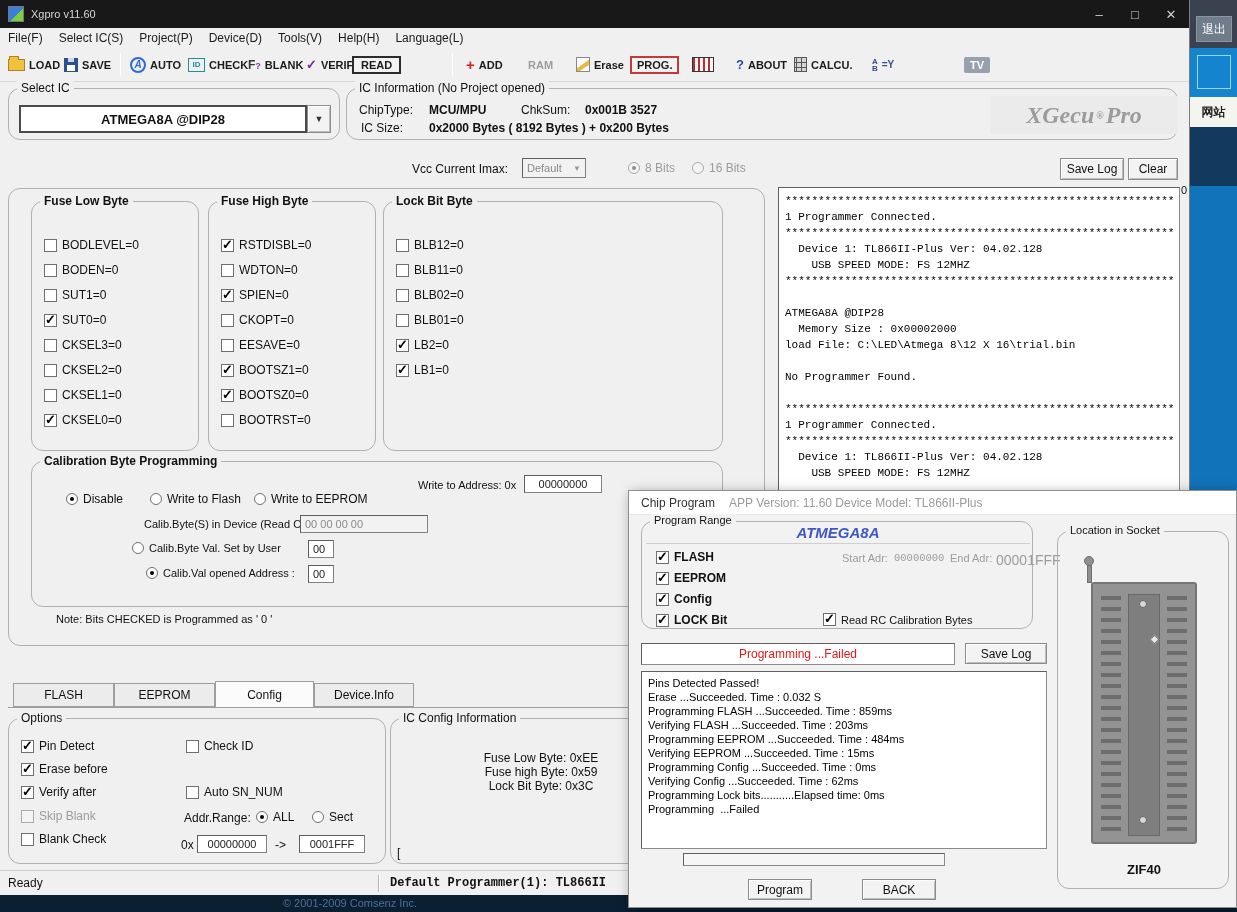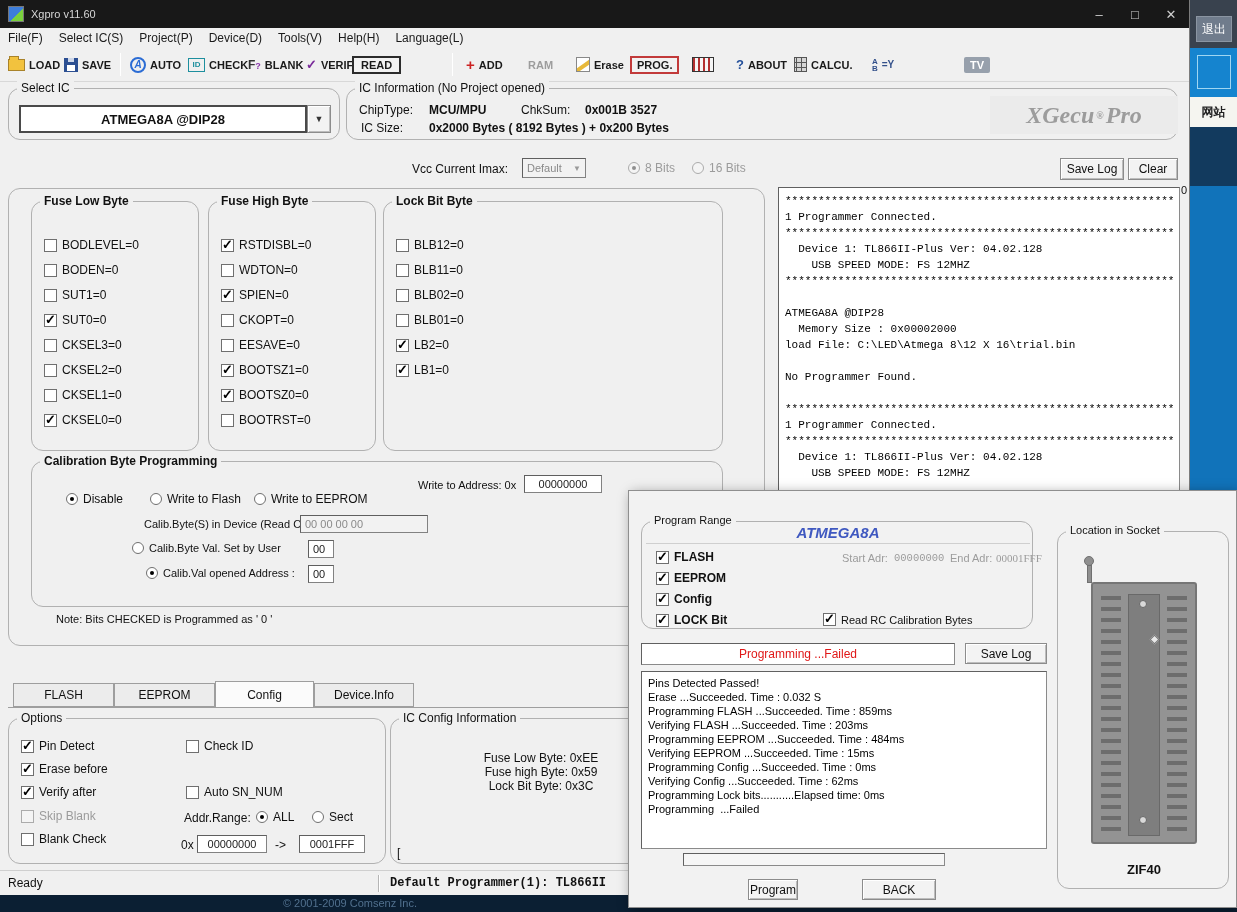--- a/index.html
+++ b/index.html
@@ -435,32 +435,36 @@
   <div class="abs" style="left:0;top:97px;width:47px;height:30px;background:#f5f5f0;color:#222;display:flex;align-items:center;justify-content:center;font-weight:bold;font-size:12px">网站</div>
   <div class="abs" style="left:0;top:127px;width:47px;height:59px;background:#123a5e"></div>
   <div class="abs" style="left:0;top:186px;width:47px;height:709px;background:#1173ba"></div>
 </div>
 
 <div id="footer">
   <span class="abs" style="left:250px;top:2px;width:200px;text-align:center;color:#51708e;font-size:11px">© 2001-2009 Comsenz Inc.</span>
 </div>
 
 <div id="dialog">
+  <div class="dtitle">
+    <span style="margin-left:12px;font-size:12px;color:#333">Chip Program</span>
+    <span style="margin-left:14px;font-size:12px;color:#9a9a9a">APP Version: 11.60 Device Model: TL866II-Plus</span>
+  </div>
 
   <div class="gbox gd" style="left:12px;top:30px;width:392px;height:108px">
     <span class="legend">Program Range</span>
     <div class="abs" style="left:4px;top:2px;width:384px;height:20px;text-align:center;border-bottom:1px solid #cfcfcf;font-weight:bold;font-style:italic;font-size:15px;color:#3f58c0">ATMEGA8A</div>
     <label class="cb" style="left:14px;top:28px;font-weight:bold">
         <span class="cbx on"></span>
         <span>FLASH</span>
       </label>
     <span class="lbl" style="left:200px;top:30px;font-size:11px;color:#9c9c9c">Start Adr:</span>
     <span class="lbl" style="left:252px;top:30px;font-size:10.5px;color:#9c9c9c;font-family:'Liberation Mono',monospace">00000000</span>
     <span class="lbl" style="left:308px;top:30px;font-size:11px;color:#9c9c9c">End Adr:</span>
-    <span class="lbl" style="left:354px;top:30px;font-size:11px;color:#9c9c9c;font-family:Liberation Serif, serif">00001FFF</span>
+    <span class="lbl" style="left:354px;top:30px;font-size:14px;color:#9c9c9c;font-family:Liberation Sans, sans-serif">00001FFF</span>
     <label class="cb" style="left:14px;top:49px;font-weight:bold">
         <span class="cbx on"></span>
         <span>EEPROM</span>
       </label>
     <label class="cb" style="left:14px;top:70px;font-weight:bold">
         <span class="cbx on"></span>
         <span>Config</span>
       </label>
     <label class="cb" style="left:14px;top:91px;font-weight:bold">
         <span class="cbx on"></span>
@@ -484,21 +488,21 @@
 Verifying FLASH ...Succeeded. Time : 203ms
 Programming EEPROM ...Succeeded. Time : 484ms
 Verifying EEPROM ...Succeeded. Time : 15ms
 Programming Config ...Succeeded. Time : 0ms
 Verifying Config ...Succeeded. Time : 62ms
 Programming Lock bits...........Elapsed time: 0ms
 Programming  ...Failed</pre>
   </div>
 
   <div class="sunken" style="left:54px;top:362px;width:262px;height:13px;background:#f6f6f6"></div>
-  <div class="btn" style="left:119px;top:388px;width:50px;height:21px">Program</div>
+  <div class="btn" style="left:119px;top:388px;width:64px;height:21px">Program</div>
   <div class="btn" style="left:233px;top:388px;width:74px;height:21px">BACK</div>
 
   <div class="gbox gd" style="left:428px;top:40px;width:172px;height:358px">
     <span class="legend">Location in Socket</span>
     <div class="abs" style="left:26px;top:24px;width:10px;height:10px;border-radius:50%;background:#8f8f8f;border:1px solid #707070"></div>
     <div class="abs" style="left:29px;top:33px;width:5px;height:18px;background:#8f8f8f;border:1px solid #707070"></div>
     <div class="sockbody" style="left:33px;top:50px;width:106px;height:262px">
       <div class="slots" style="left:8px;top:12px;width:20px;height:238px"></div>
       <div class="slots" style="left:74px;top:12px;width:20px;height:238px"></div>
       <div class="chan" style="left:35px;top:10px;width:32px;height:242px"></div>

